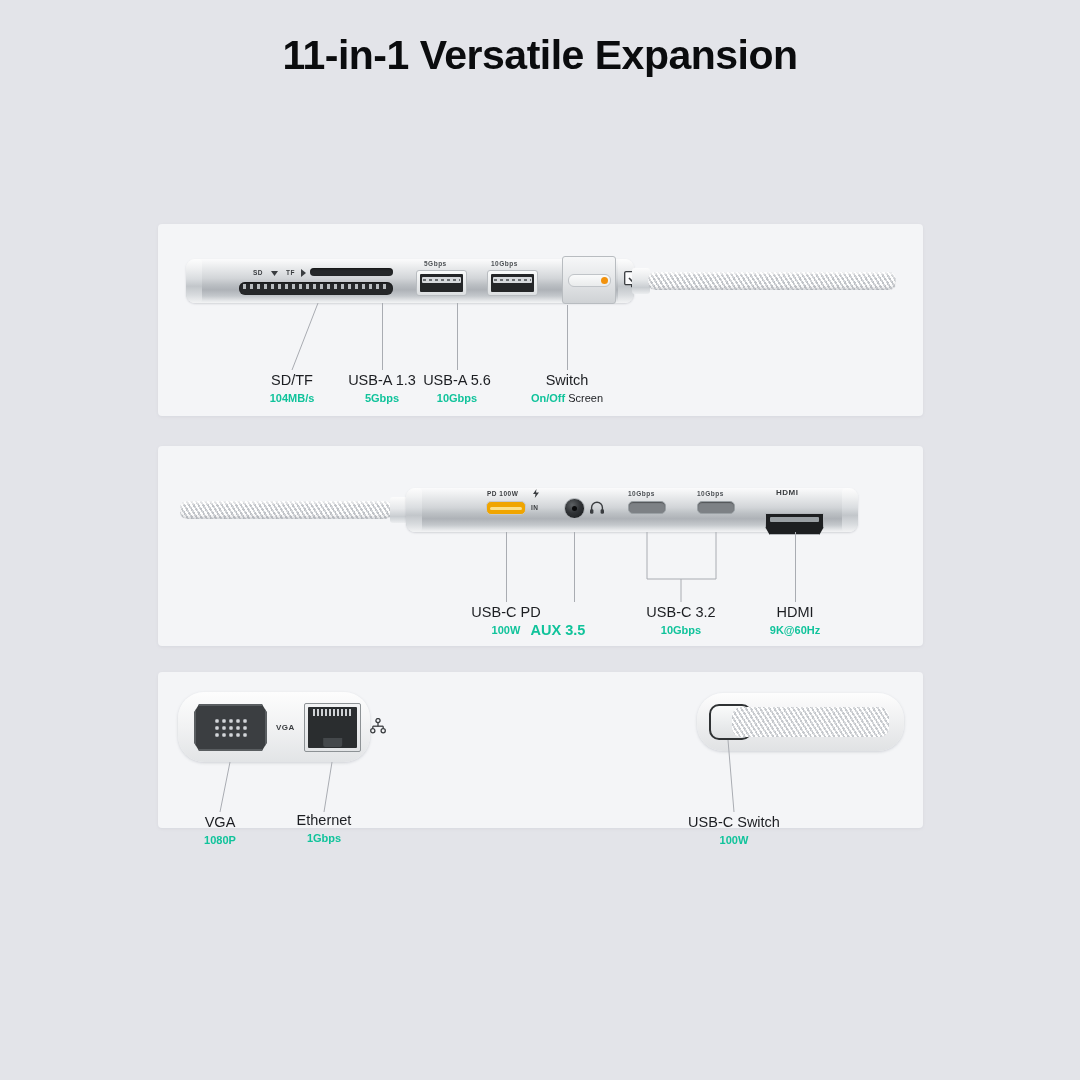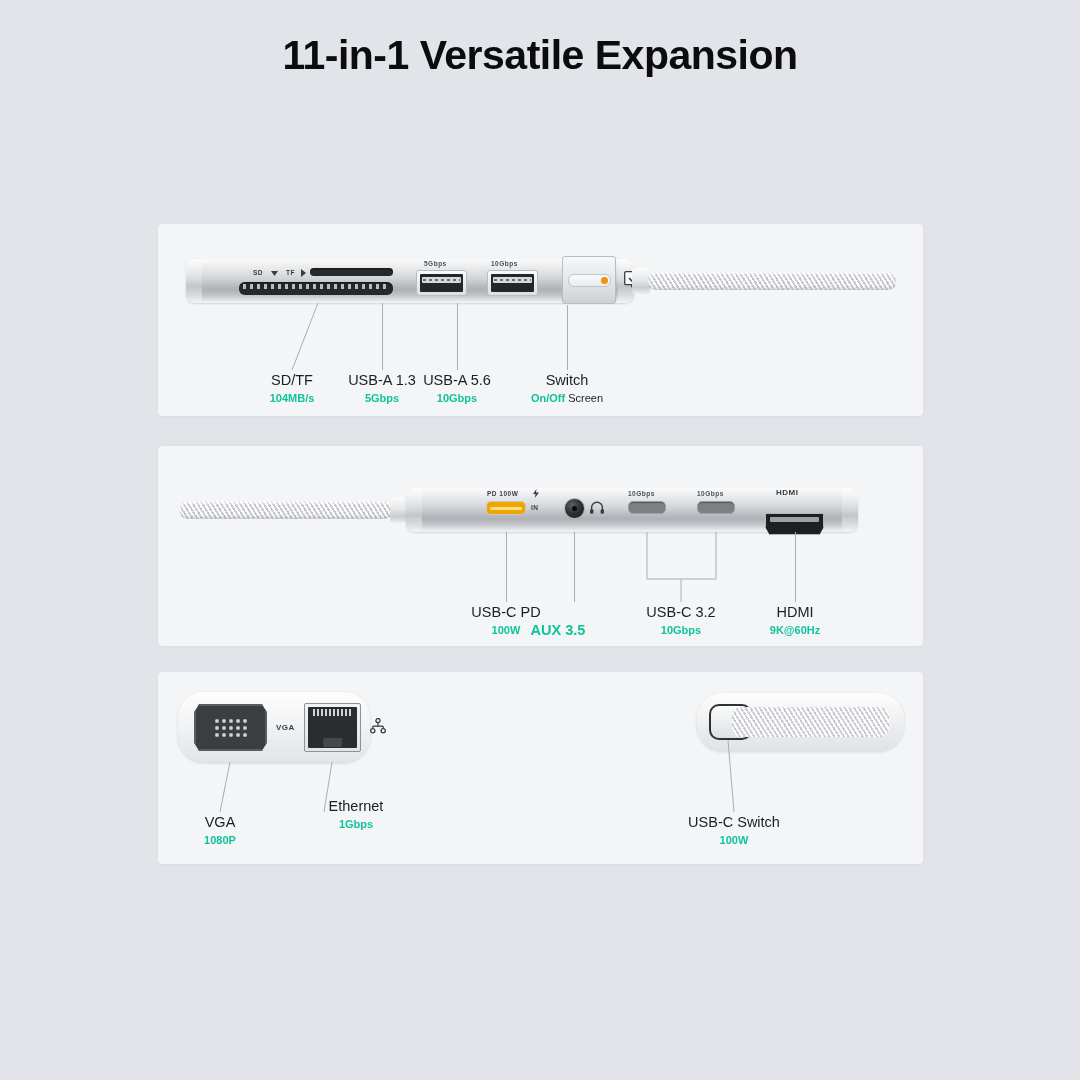--- a/index.html
+++ b/index.html
@@ -36,21 +36,21 @@
   .panel {
     position: absolute;
     left: 158px;
     width: 765px;
     background: #f4f5f7;
     border-radius: 4px;
     box-shadow: 0 1px 3px rgba(120,125,140,0.10);
   }
   #panel-1 { top: 224px;  height: 192px; }
   #panel-2 { top: 446px;  height: 200px; }
-  #panel-3 { top: 672px;  height: 192px; }
+  #panel-3 { top: 672px;  height: 156px; }
 
   
   .hub-body {
     position: absolute;
     border-radius: 9px;
     background: linear-gradient(to bottom,
        #fbfbfc 0%, #f2f3f4 10%, #e3e5e7 26%, #d2d5d8 44%,
        #bcc0c4 58%, #aeb2b7 70%, #c4c8cc 84%, #e6e8ea 95%, #f3f4f5 100%);
     box-shadow: 0 1px 2px rgba(110,115,128,0.25);
   }
@@ -538,21 +538,21 @@
   <svg class="leader-svg" style="left:0; top:0;" width="765" height="192">
     <line x1="72" y1="90" x2="62" y2="140" stroke="#a9acb2" stroke-width="1"></line>
     <line x1="174" y1="90" x2="166" y2="140" stroke="#a9acb2" stroke-width="1"></line>
     <line x1="570" y1="68" x2="576" y2="140" stroke="#a9acb2" stroke-width="1"></line>
   </svg>
 
   <div class="callout" style="left:62px; top:142px;">
     <div class="c-name">VGA</div>
     <div class="c-spec"><span>1080P</span></div>
   </div>
-  <div class="callout" style="left:166px; top:126px;margin-left:32px;">
+  <div class="callout" style="left:166px; top:140px;">
     <div class="c-name">Ethernet</div>
     <div class="c-spec"><span>1Gbps</span></div>
   </div>
   <div class="callout" style="left:576px; top:142px;">
     <div class="c-name">USB-C Switch</div>
     <div class="c-spec"><span>100W</span></div>
   </div>
 </div>
 
 </body></html>

